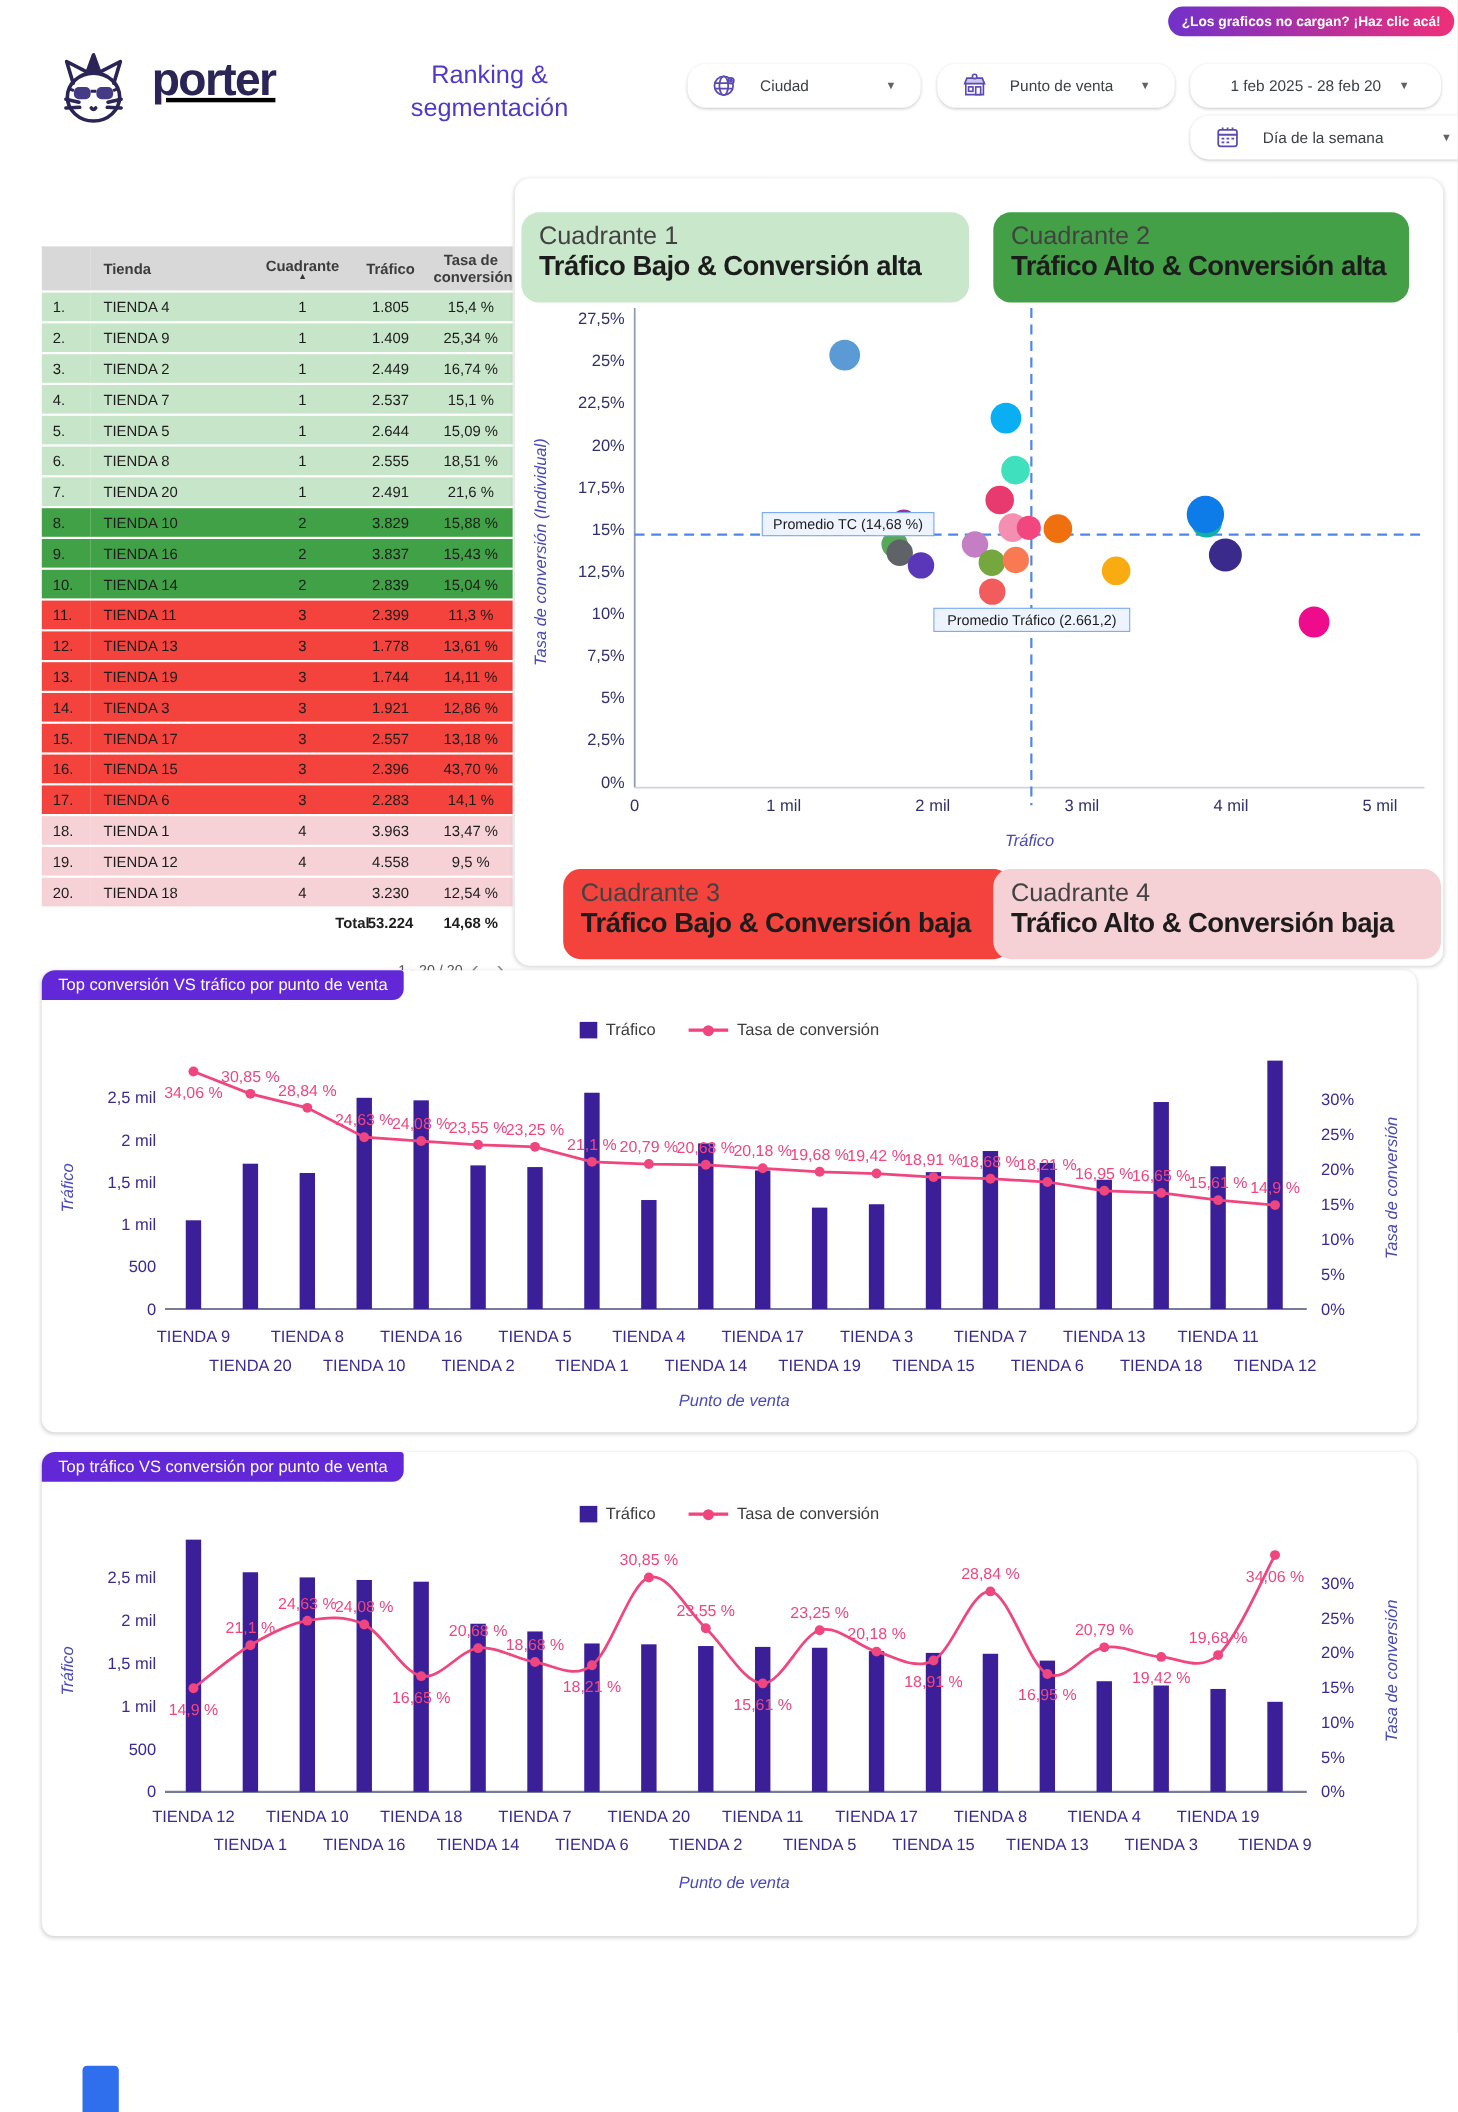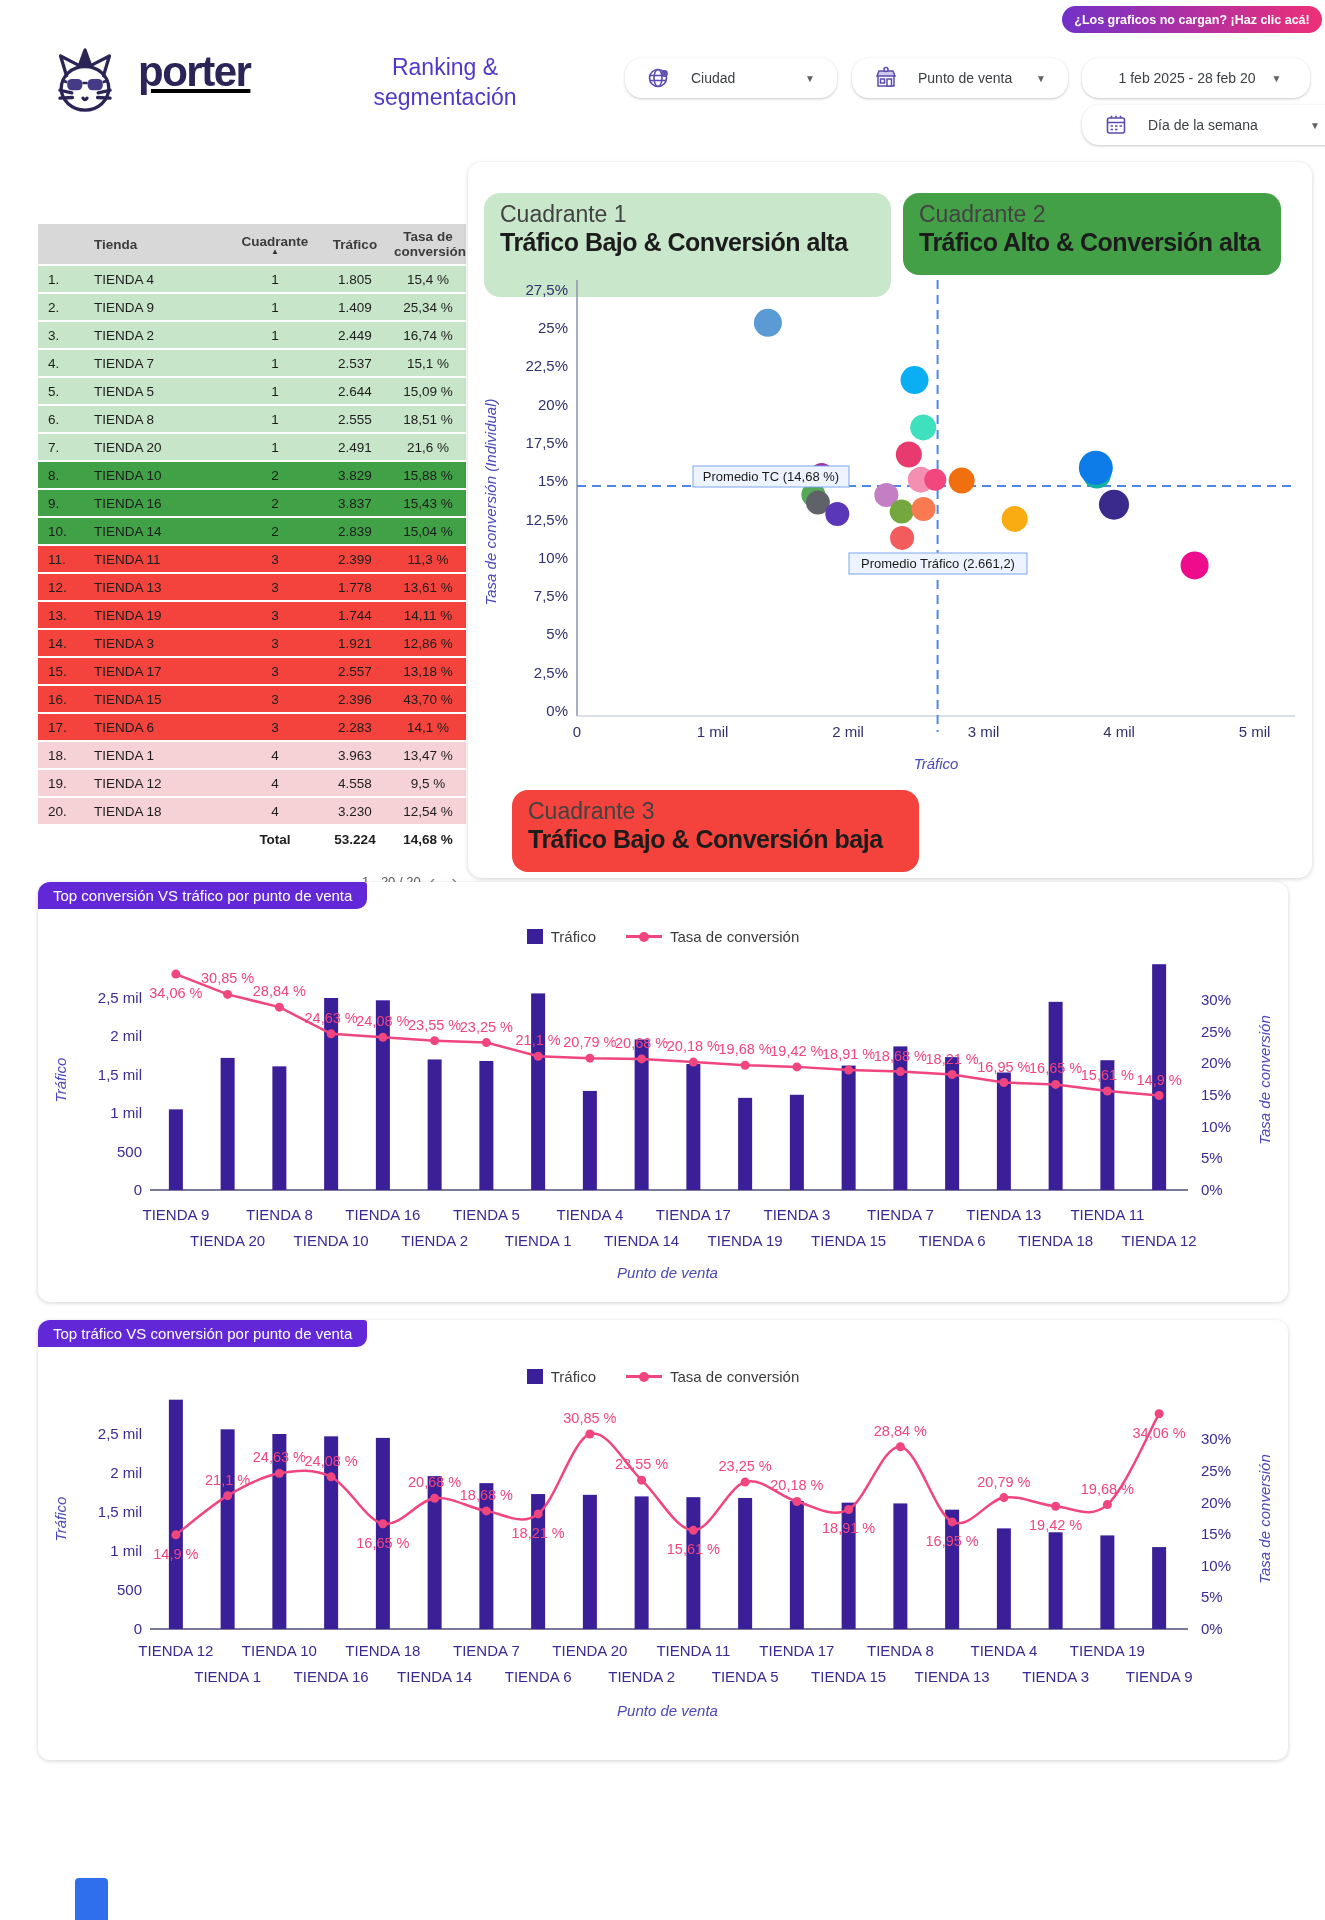--- a/index.html
+++ b/index.html
@@ -282,43 +282,47 @@
           <tr class="q4">
             <td class="c-rank">20.</td>
             <td class="c-name">TIENDA 18</td>
             <td class="c-quad">4</td>
             <td class="c-traf">3.230</td>
             <td class="c-rate">12,54 %</td>
           </tr>
         </tbody>
     </table>
     <div id="table-total" class="abs" style="top:610px;left:0;width:428px;">
-      <span class="abs" style="left:192px;width:90px;text-align:center;">Total</span>
+      <span class="abs" style="left:208px;width:90px;text-align:right;">Total</span>
       <span class="abs" style="left:282px;width:70px;text-align:center;">53.224</span>
       <span class="abs" style="left:352px;width:76px;text-align:center;">14,68 %</span>
     </div>
     <div class="abs" style="top:648px;left:230px;width:198px;display:flex;align-items:center;justify-content:flex-end;">
       <span id="pagination">1 - 20 / 20</span>
       <span class="pg-arrow">‹</span>
       <span class="pg-arrow">›</span>
     </div>
   </div>
 
   <div class="card abs" style="left:468px;top:162px;width:844px;height:716px;">
-    <div class="chip abs" id="chip-q1" style="left: 16px; top: 31px; width: 407px; height: 104px; background: rgb(201, 231, 202);">
+    <div class="chip abs" id="chip-q1" style="left: 6px; top: 31px; width: 407px; height: 82px; background: rgb(201, 231, 202);">
       <div class="qt">Cuadrante 1</div>
       <div class="qs">Tráfico Bajo &amp; Conversión alta</div>
     </div>
     <div class="chip abs" id="chip-q2" style="left: 435px; top: 31px; width: 378px; height: 82px; background: rgb(67, 160, 71);">
       <div class="qt">Cuadrante 2</div>
       <div class="qs">Tráfico Alto &amp; Conversión alta</div>
     </div>
     <div class="chip abs" id="chip-q3" style="left: 12px; top: 628px; width: 407px; height: 82px; background: rgb(244, 67, 60); margin-left: 32px;">
       <div class="qt">Cuadrante 3</div>
       <div class="qs">Tráfico Bajo &amp; Conversión baja</div>
+    </div>
+    <div class="chip abs" id="chip-q4" style="left: 435px; top: 628px; width: 407px; height: 82px; background: rgb(245, 208, 213);">
+      <div class="qt">Cuadrante 4</div>
+      <div class="qs">Tráfico Alto &amp; Conversión baja</div>
     </div>
     <svg id="scatter-svg" class="abs" style="left:0;top:0;" width="844" height="716" viewBox="0 0 844 716">
         <line x1="109" y1="118" x2="109" y2="554" stroke="#8f9bb3" stroke-width="1.6"></line>
         <line x1="109" y1="554" x2="827" y2="554" stroke="#cfd4dc" stroke-width="1.6"></line>
         <text x="100" y="554" text-anchor="end" class="stick">0%</text>
         <text x="100" y="515.7" text-anchor="end" class="stick">2,5%</text>
         <text x="100" y="477.4" text-anchor="end" class="stick">5%</text>
         <text x="100" y="439.1" text-anchor="end" class="stick">7,5%</text>
         <text x="100" y="400.8" text-anchor="end" class="stick">10%</text>
         <text x="100" y="362.5" text-anchor="end" class="stick">12,5%</text>

